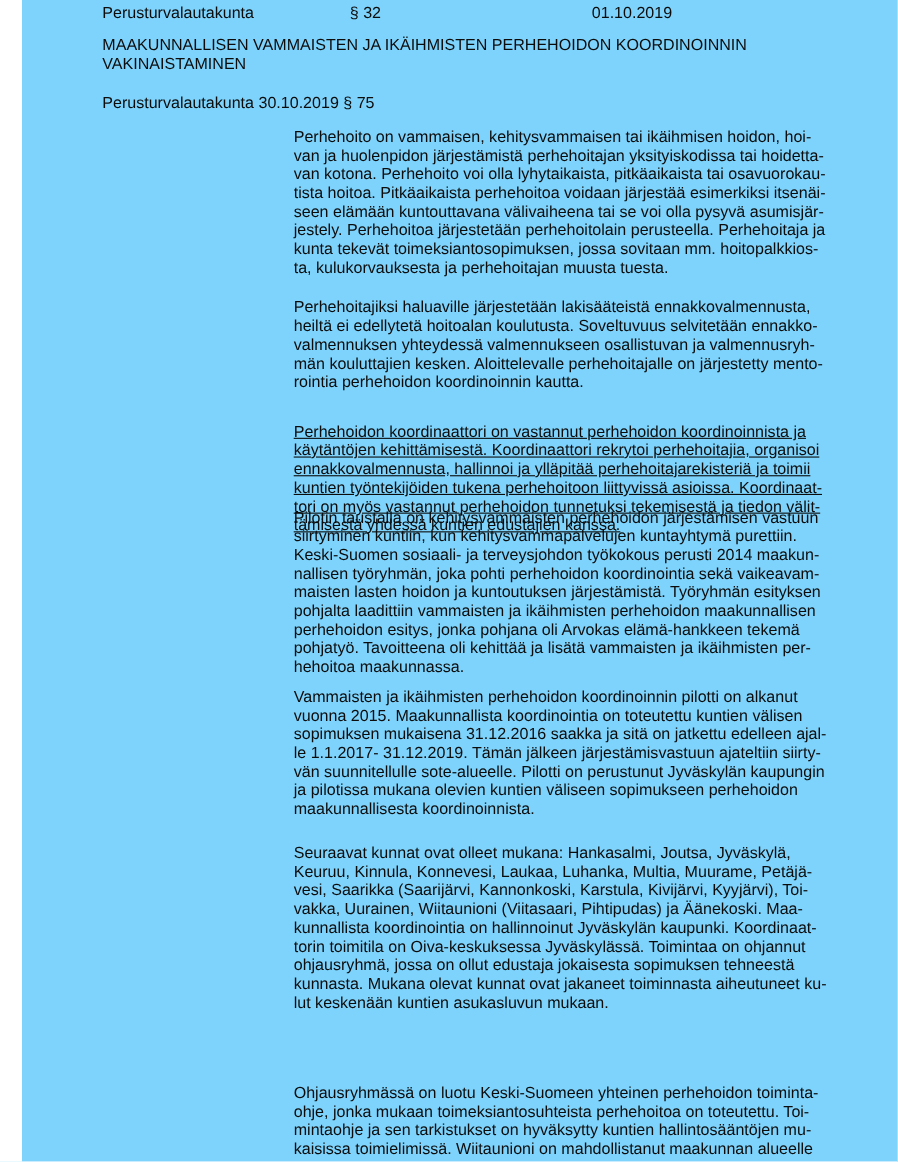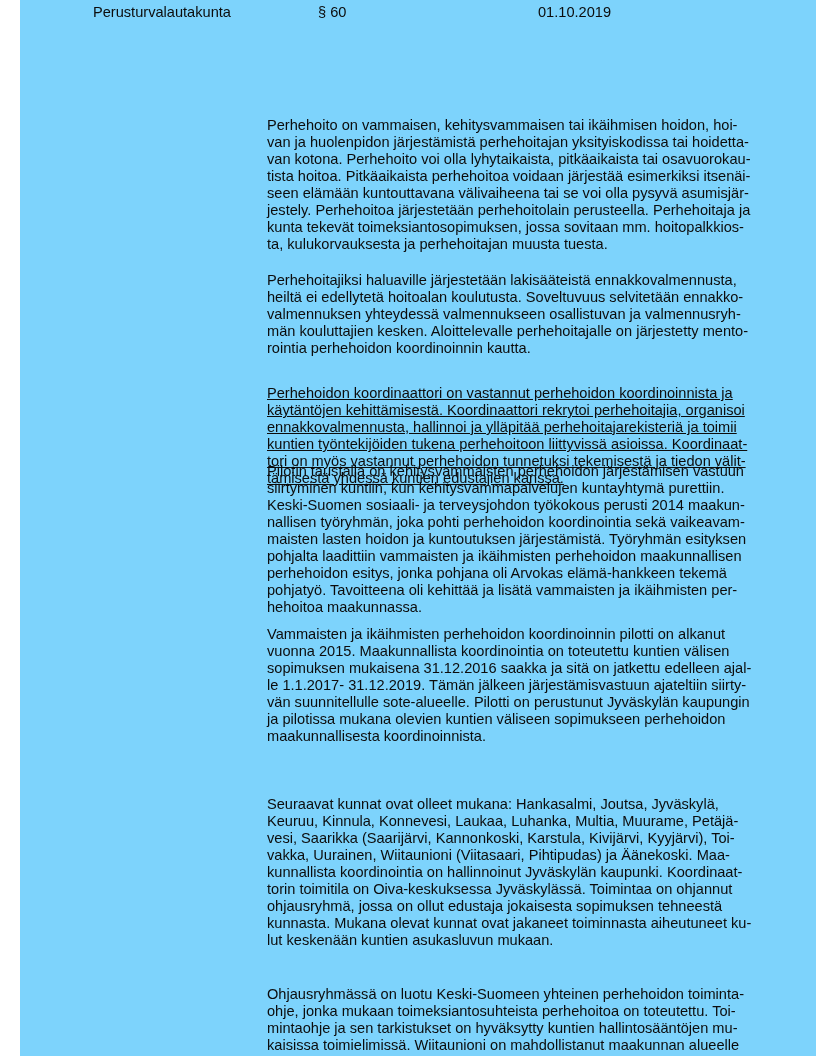--- a/index.html
+++ b/index.html
@@ -29,34 +29,37 @@
     line-height: 17.5px;
     white-space: pre;
   }
   .ref  { position: absolute; top: 86px; left: 73px; white-space: pre; }
   .para { position: absolute; left: 247px; white-space: pre; }
   .p0 { top: 117px; }
   .p1 { top: 272px; }
   .p2 { top: 385px; text-decoration: underline; }
   .p3 { top: 463px; }
   .p4 { top: 626px; }
-  .p5 { top: 796px; }
+  .p5 { top: 768px; }
   .p6 { top: 986px; }
 </style>
 </head>
 <body>
 
 <div class="page">
   <div>
     <span class="hdr-item committee">Perusturvalautakunta</span>
-    <span class="hdr-item section">§ 60</span>
+    <span class="hdr-item section">§ 32</span>
     <span class="hdr-item date">01.10.2019</span>
   </div>
 
+  <h1 class="title">MAAKUNNALLISEN VAMMAISTEN JA IKÄIHMISTEN PERHEHOIDON KOORDINOINNIN
+VAKINAISTAMINEN</h1>
 
+  <div class="ref">Perusturvalautakunta 30.10.2019 § 75</div>
 
   <div class="para p0">Perhehoito on vammaisen, kehitysvammaisen tai ikäihmisen hoidon, hoi-
 van ja huolenpidon järjestämistä perhehoitajan yksityiskodissa tai hoidetta-
 van kotona. Perhehoito voi olla lyhytaikaista, pitkäaikaista tai osavuorokau-
 tista hoitoa. Pitkäaikaista perhehoitoa voidaan järjestää esimerkiksi itsenäi-
 seen elämään kuntouttavana välivaiheena tai se voi olla pysyvä asumisjär-
 jestely. Perhehoitoa järjestetään perhehoitolain perusteella. Perhehoitaja ja
 kunta tekevät toimeksiantosopimuksen, jossa sovitaan mm. hoitopalkkios-
 ta, kulukorvauksesta ja perhehoitajan muusta tuesta.</div>
   <div class="para p1">Perhehoitajiksi haluaville järjestetään lakisääteistä ennakkovalmennusta,

